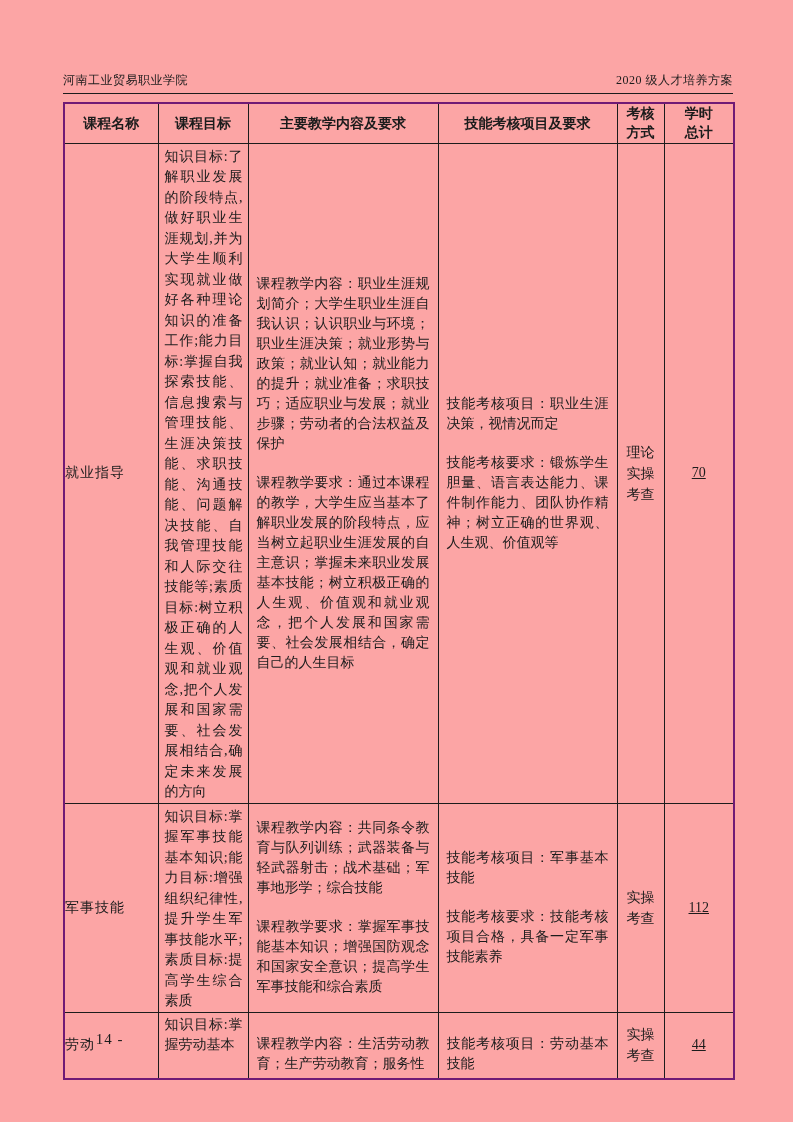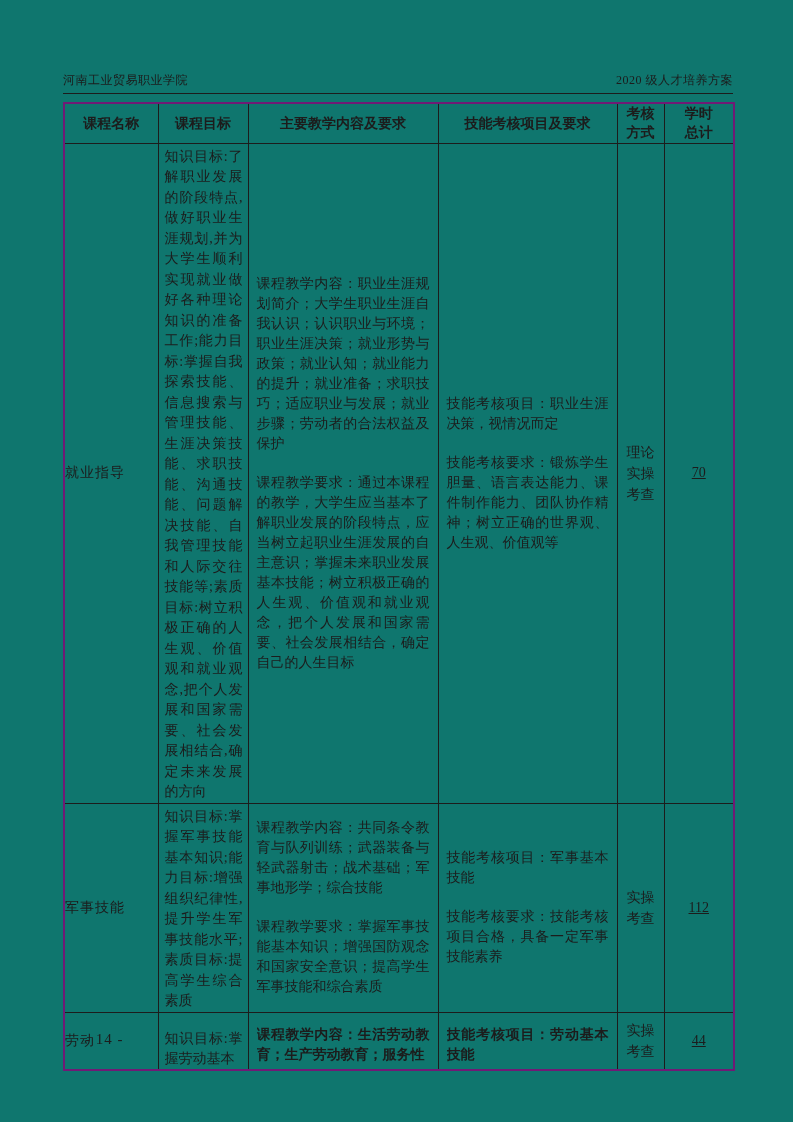--- a/index.html
+++ b/index.html
@@ -1,19 +1,19 @@
 <!DOCTYPE html>
 <html><head>
 <meta charset="utf-8">
 <style>
   html,body { margin:0; padding:0; background:#ffffff; }
   .page {
     position:relative;
     width:793px; height:1122px;
-    background:#0f766e;
+    background:#fca5a5;
     font-family:"Liberation Serif","DejaVu Serif",serif;
     color:#1c1c1c;
     overflow:hidden;
   }
   
   .doc-header {
     position:absolute;
     left:63px; top:72px;
     width:670px;
     display:flex;
@@ -73,22 +73,22 @@
     text-align:center;
     vertical-align:middle;
     white-space:pre-line;
     line-height:21px;
   }
   td.hours-cell {
     text-align:center;
     vertical-align:middle;
     text-decoration:underline;
   }
-  tr.row-3 td.obj-cell { padding-top:16px; line-height:20px; }
-  tr.row-3 td.mid-cell { vertical-align:top; padding-top:12px;font-weight:bold; }
+  tr.row-3 td.obj-cell { padding-top:2px; line-height:20px; }
+  tr.row-3 td.mid-cell { vertical-align:top; padding-top:21px; }
   tr.row-3 .clip { max-height:42px; overflow:hidden; }
   tr.row-3 td.obj-cell .clip { max-height:42px; overflow:hidden; }
 
   .page-footer {
     position:absolute;
     left:85px; top:1031px;
     font-size:15px;
     letter-spacing:1px;
   }
 </style>

